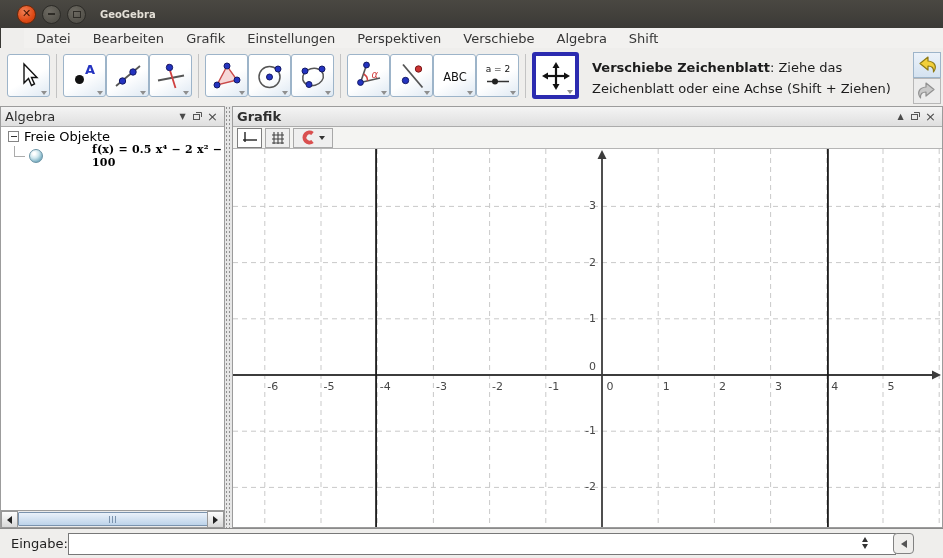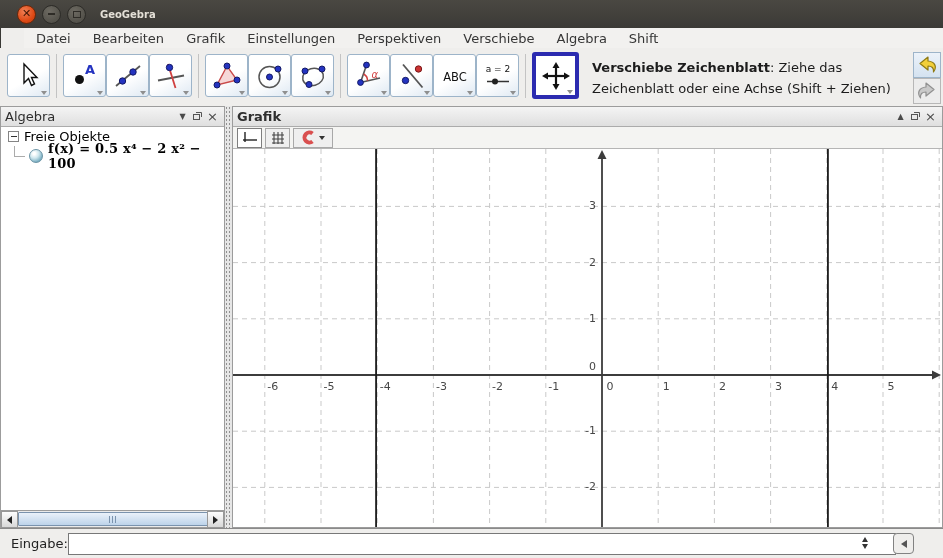--- a/index.html
+++ b/index.html
@@ -51,21 +51,21 @@
   
   .algebra{left:0;top:106px;width:223px;height:420px;}
   .atree{position:absolute;left:0;top:20px;right:0;bottom:17px;background:#fff;overflow:hidden;}
   .trow{display:flex;align-items:center;height:19px;font-size:13px;color:#000;}
   .expbox{width:9px;height:9px;border:1px solid #848484;background:#fff;margin:0 5px 0 7px;position:relative;flex:none;}
   .expbox::after{content:"";position:absolute;left:1.5px;top:3.5px;width:6px;height:1px;background:#333;}
   .lconn{width:10px;height:10px;border-left:1px solid #ababab;border-bottom:1px solid #ababab;
     margin:-8px 2px 0 13px;flex:none;}
   .marble{width:12px;height:12px;border-radius:50%;flex:none;margin:0 5px 0 2px;
     background:radial-gradient(circle at 35% 30%,#ffffff 10%,#cfe7ee 40%,#79aec2 75%,#537e92);border:1px solid #6b93a5;}
-  .formula{font-family:"DejaVu Serif",serif;font-weight:bold;font-size:13px;letter-spacing:0.2px;}
+  .formula{font-family:"DejaVu Serif",serif;font-weight:bold;font-size:11px;letter-spacing:0.2px;margin-left:44px;}
   .dep{margin-left:21px;}
   .ascroll{position:absolute;left:0;bottom:0;right:0;height:16px;background:#ebebeb;border-top:1px solid #9c9c9c;}
   .sbtn{position:absolute;top:0;width:15px;height:15px;background:linear-gradient(#fdfdfd,#d8d8d8);
     border:1px solid #989898;display:flex;align-items:center;justify-content:center;}
   .sbtn.left{left:0;}
   .sbtn.right{right:0;}
   .tri-l{width:0;height:0;border-top:4px solid transparent;border-bottom:4px solid transparent;border-right:5px solid #222;}
   .tri-r{width:0;height:0;border-top:4px solid transparent;border-bottom:4px solid transparent;border-left:5px solid #222;}
   .sthumb{position:absolute;left:17px;top:1px;width:188px;height:12px;border:1px solid #7a93ae;border-radius:1px;
     background:linear-gradient(#eaf1fa,#bdd3ea);}

